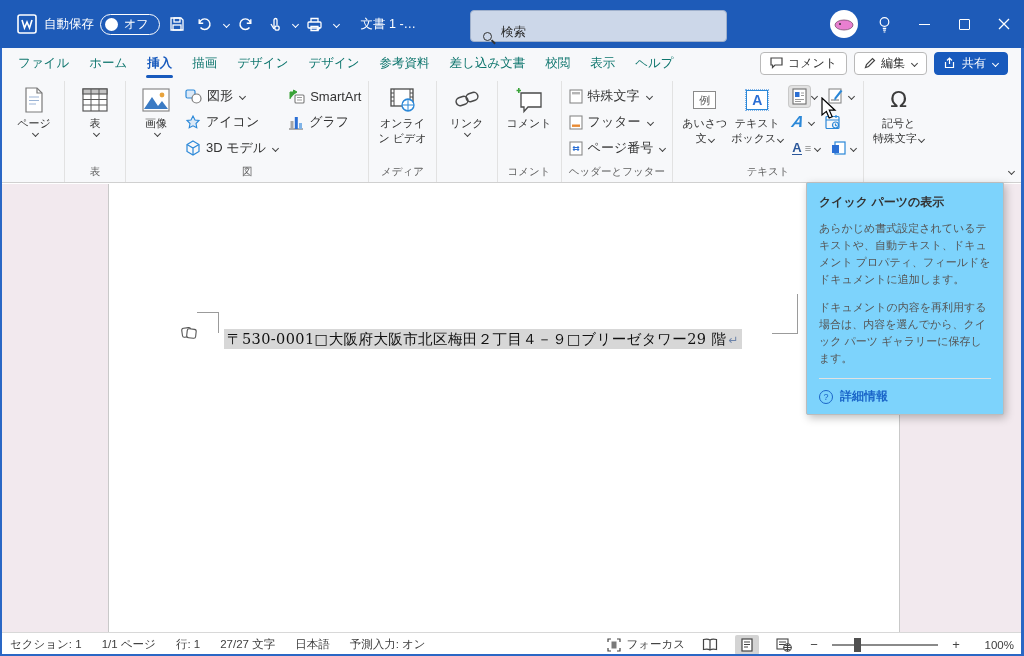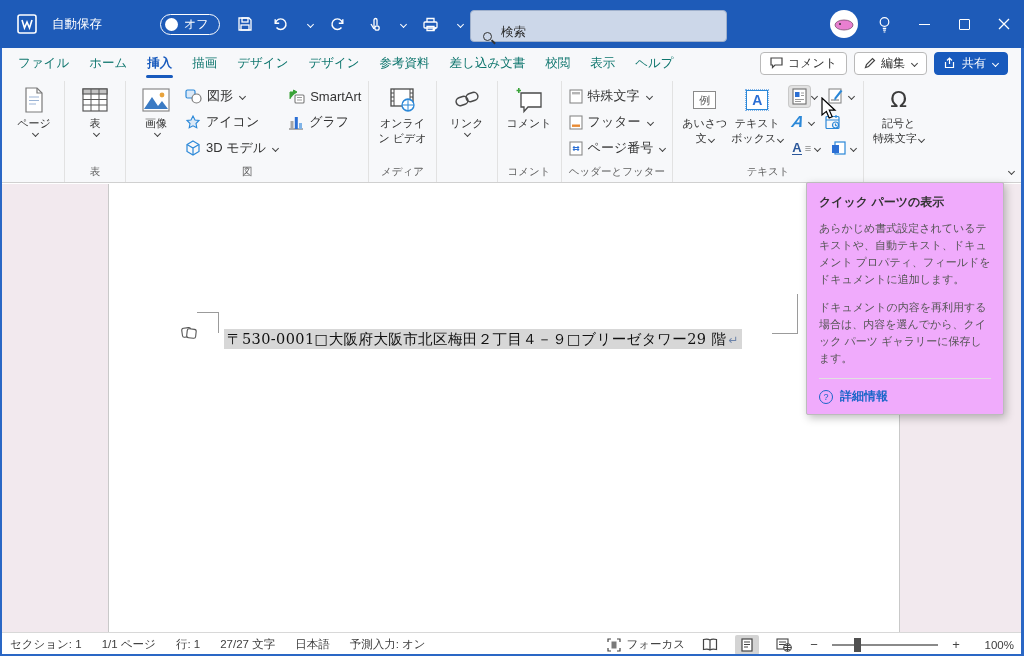--- a/index.html
+++ b/index.html
@@ -1,23 +1,23 @@
 <!DOCTYPE html>
 <html><head>
 <meta charset="utf-8">
 <style>
   * { margin:0; padding:0; box-sizing:border-box; }
   body { font-family:"Liberation Sans","DejaVu Sans",sans-serif; }
   .window { width:1024px; height:656px; position:relative; overflow:hidden; background:#fff; }
 
   
   .titlebar { height:48px; background:#1e5bb8; display:flex; align-items:center; color:#fff; position:relative; }
-  .tb-left { display:flex; align-items:center; gap:14px; margin-left:16px; font-size:12.5px; }
+  .tb-left { display:flex; align-items:center; gap:6px; margin-left:16px; font-size:12.5px; }
   .wlogo { width:22px; height:22px; display:flex; align-items:center; justify-content:center; }
-  .autosave { display:flex; align-items:center; gap:6px; border:1px solid #fff; border-radius:11px; height:21px; padding:0 10px 0 4px; font-size:12px;margin-left:44px; }
+  .autosave { display:flex; align-items:center; gap:6px; border:1px solid #fff; border-radius:11px; height:21px; padding:0 10px 0 4px; font-size:12px; }
   .autosave .knob { width:13px; height:13px; background:#fff; border-radius:50%; }
   .tbicon { width:22px; height:22px; display:flex; align-items:center; justify-content:center; }
   .chv { display:inline-block; width:5px; height:5px; border-right:1.3px solid #444; border-bottom:1.3px solid #444; transform:rotate(45deg); margin-left:2px; flex:none; }
   .chv.w { border-color:#fff; }
   .doc-title { margin-left:16px; font-size:12.5px; white-space:nowrap; }
   .searchbox { position:absolute; left:470px; top:10px; width:257px; height:32px; background:#ccd7e9; border:1px solid #9fb0cc; border-radius:4px; display:flex; align-items:flex-end; gap:9px; padding:0 12px; color:#2b2b2b; font-size:12.5px; }
   .mag { width:9px; height:9px; border:1.5px solid #333; border-radius:50%; position:relative; flex:none; }
   .mag::after { content:""; position:absolute; width:5px; height:1.5px; background:#333; transform:rotate(45deg); left:7px; top:8px; }
   .tb-right { position:absolute; right:0; top:0; height:48px; display:flex; align-items:center; }
   .tb-btn { width:40px; height:48px; display:flex; align-items:center; justify-content:center; }
@@ -58,21 +58,21 @@
   .canvas { position:absolute; top:184px; left:0; right:0; bottom:24px; background:#f2e9ee; }
   .page { position:absolute; left:108px; top:0; bottom:0; width:792px; background:#fff; border-left:1px solid #c9c9c9; border-right:1px solid #c9c9c9; }
   .crop-tl { position:absolute; left:88px; top:128px; width:22px; height:21px; border-top:1px solid #9b9b9b; border-right:1px solid #9b9b9b; }
   .crop-tr { position:absolute; left:663px; top:110px; width:26px; height:40px; border-right:1px solid #9b9b9b; border-bottom:1px solid #9b9b9b; }
   .sel-handle { position:absolute; left:70px; top:140px; }
   .docline { position:absolute; left:115px; top:146px; white-space:nowrap; }
   .hl { background:#d7d7d7; padding:2px 3px; font-family:"DejaVu Serif","Liberation Serif",serif; font-size:14.5px; color:#111; letter-spacing:0.4px; }
   .pmark { color:#6d84aa; font-size:12px; margin-left:2px; font-family:"DejaVu Sans",sans-serif; }
 
   
-  .tooltip { position:absolute; left:806px; top:182px; width:198px; background:#f0abfc; border:1px solid #bcbcbc; border-radius:2px; box-shadow:2px 3px 8px rgba(0,0,0,.25); padding:11px 12px 9px; z-index:30; font-size:11px; color:#555; }
+  .tooltip { position:absolute; left:806px; top:182px; width:198px; background:#7dd3fc; border:1px solid #bcbcbc; border-radius:2px; box-shadow:2px 3px 8px rgba(0,0,0,.25); padding:11px 12px 9px; z-index:30; font-size:11px; color:#555; }
   .tt-title { font-weight:700; color:#333; font-size:12px; margin-bottom:9px; }
   .tooltip p { line-height:1.55; margin-bottom:11px; }
   .tt-divider { border-top:1px solid #e1e1e1; margin:2px 0 9px; }
   .tt-link { color:#1b66c9; font-weight:700; display:flex; gap:7px; align-items:center; font-size:12px; }
   .q-icon { width:14px; height:14px; border:1.3px solid #1b66c9; border-radius:50%; display:flex; align-items:center; justify-content:center; font-size:9px; font-weight:400; flex:none; }
 
   
   .statusbar { position:absolute; left:0; right:0; bottom:0; height:24px; background:#fff; border-top:1px solid #d8d8d8; display:flex; align-items:center; font-size:11.5px; color:#3d3d3d; padding:0 10px; z-index:35; }
   .sb-left { display:flex; gap:20px; align-items:flex-start; }
   .sb-right { margin-left:auto; display:flex; gap:13px; align-items:center; }

